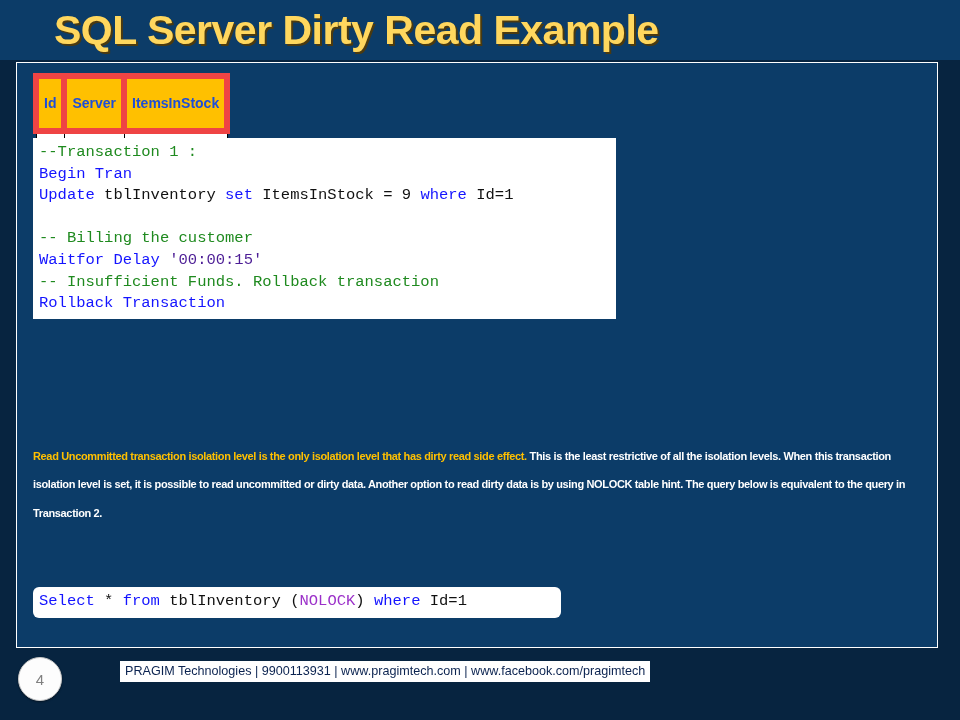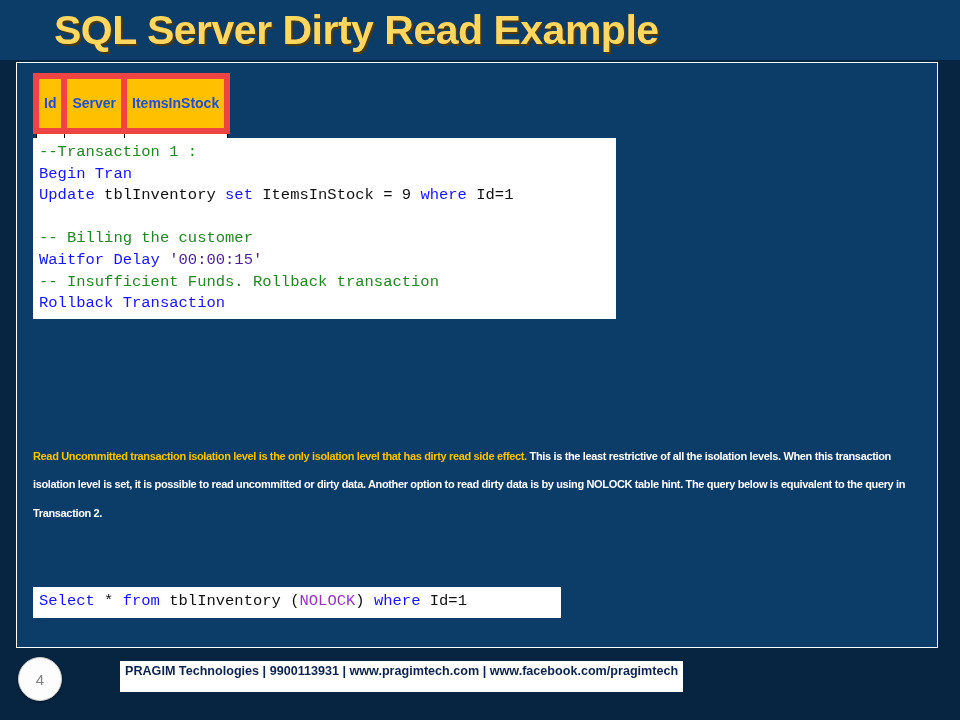--- a/index.html
+++ b/index.html
@@ -97,21 +97,21 @@
     font-size: 15.5px;
     line-height: 21.6px;
     white-space: pre;
     color: #111111;
     padding: 4px 6px 14px 6px;
     box-sizing: border-box;
     overflow: hidden;
   }
   #code-tran1 { left: 16px; top: 75px;  width: 583px; height: 181px; }
   #code-tran2 { left: 16px; top: 270px; width: 552px; height: 76px;  }
-  #code-nolock{ left: 16px; top: 524px; width: 528px; height: 31px; line-height: 22px; padding-top: 3px;}
+  #code-nolock{ left: 16px; top: 524px; width: 528px; height: 31px; line-height: 22px; padding-top: 3px; border-radius: 6px;}
 
   .kw   { color: #1414ff; }        
   .cmt  { color: #1f8a1f; }        
   .str  { color: #4c1d95; }        
   .id   { color: #111111; }        
   .hint { color: #9b30c9; }        
 
   
   #body-paragraph {
     position: absolute;
@@ -144,22 +144,22 @@
     text-align: center;
     box-sizing: border-box;
   }
   #footer-credit {
     position: absolute;
     left: 120px;
     top: 661px;
     background: #ffffff;
     color: #0b2350;
     font-size: 12.6px;
-    font-weight: bold;
-    padding: 2px 5px 12px 5px;
+    font-weight: normal;
+    padding: 2px 5px 2px 5px;
     white-space: nowrap;
     line-height: 17px;
   }
   #footer-link {
     position: absolute;
     left: 0;
     top: 690px;
     width: 960px;
     text-align: center;
     font-size: 21px;

